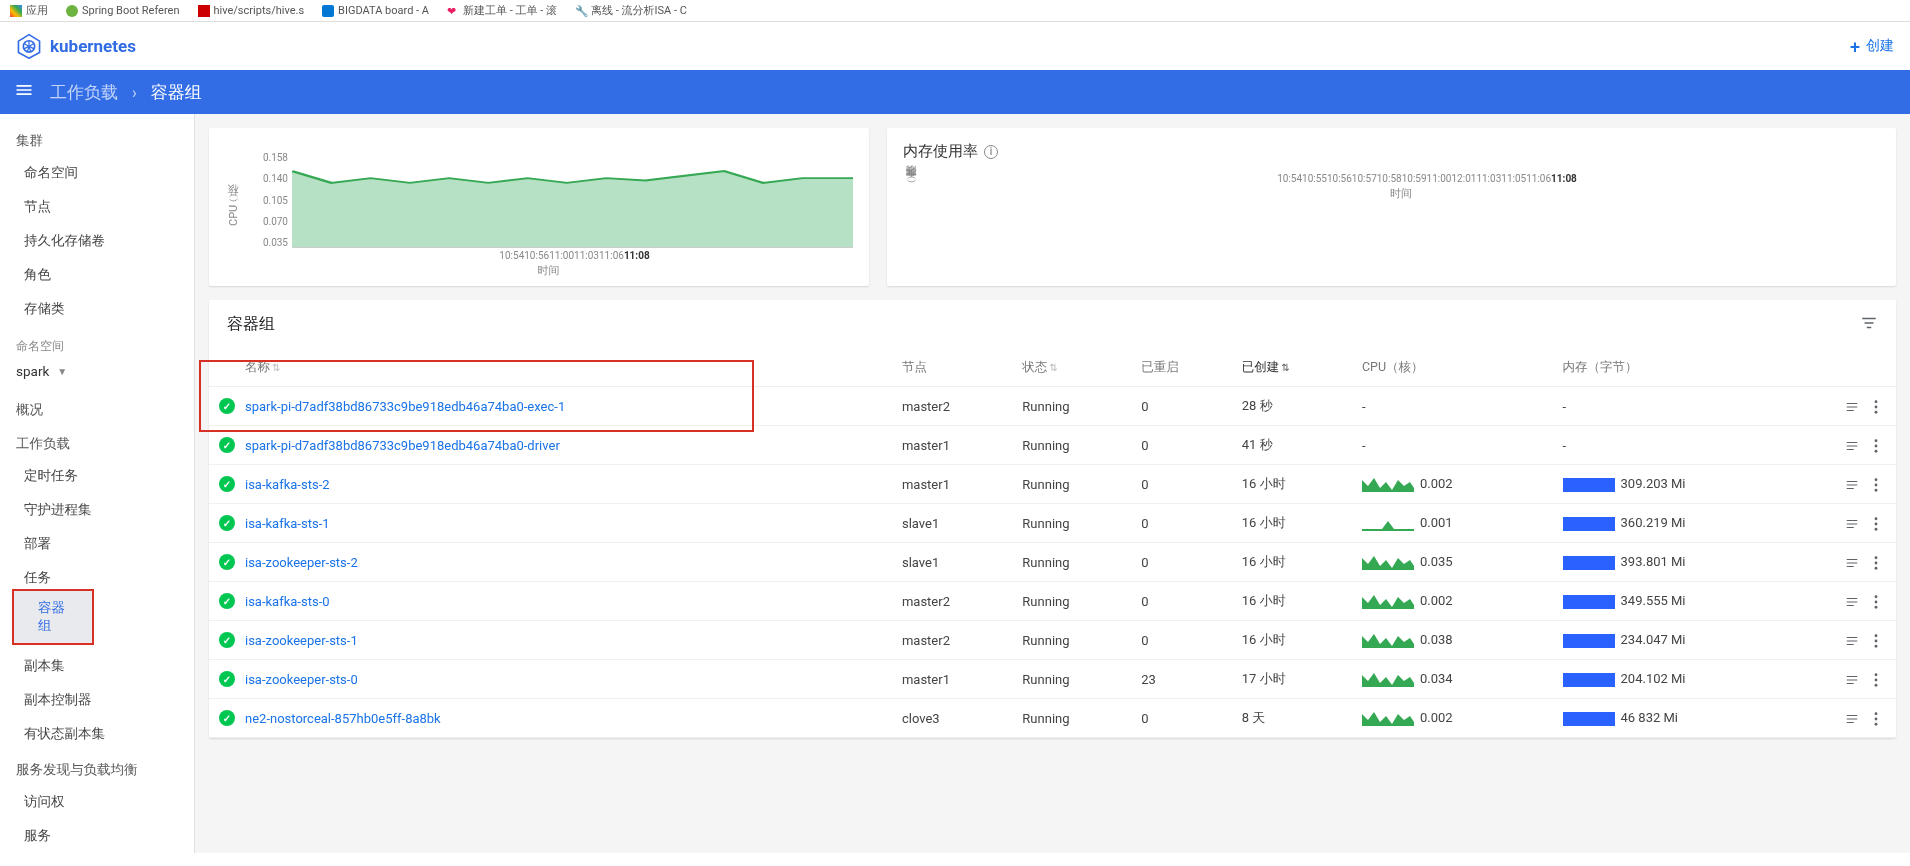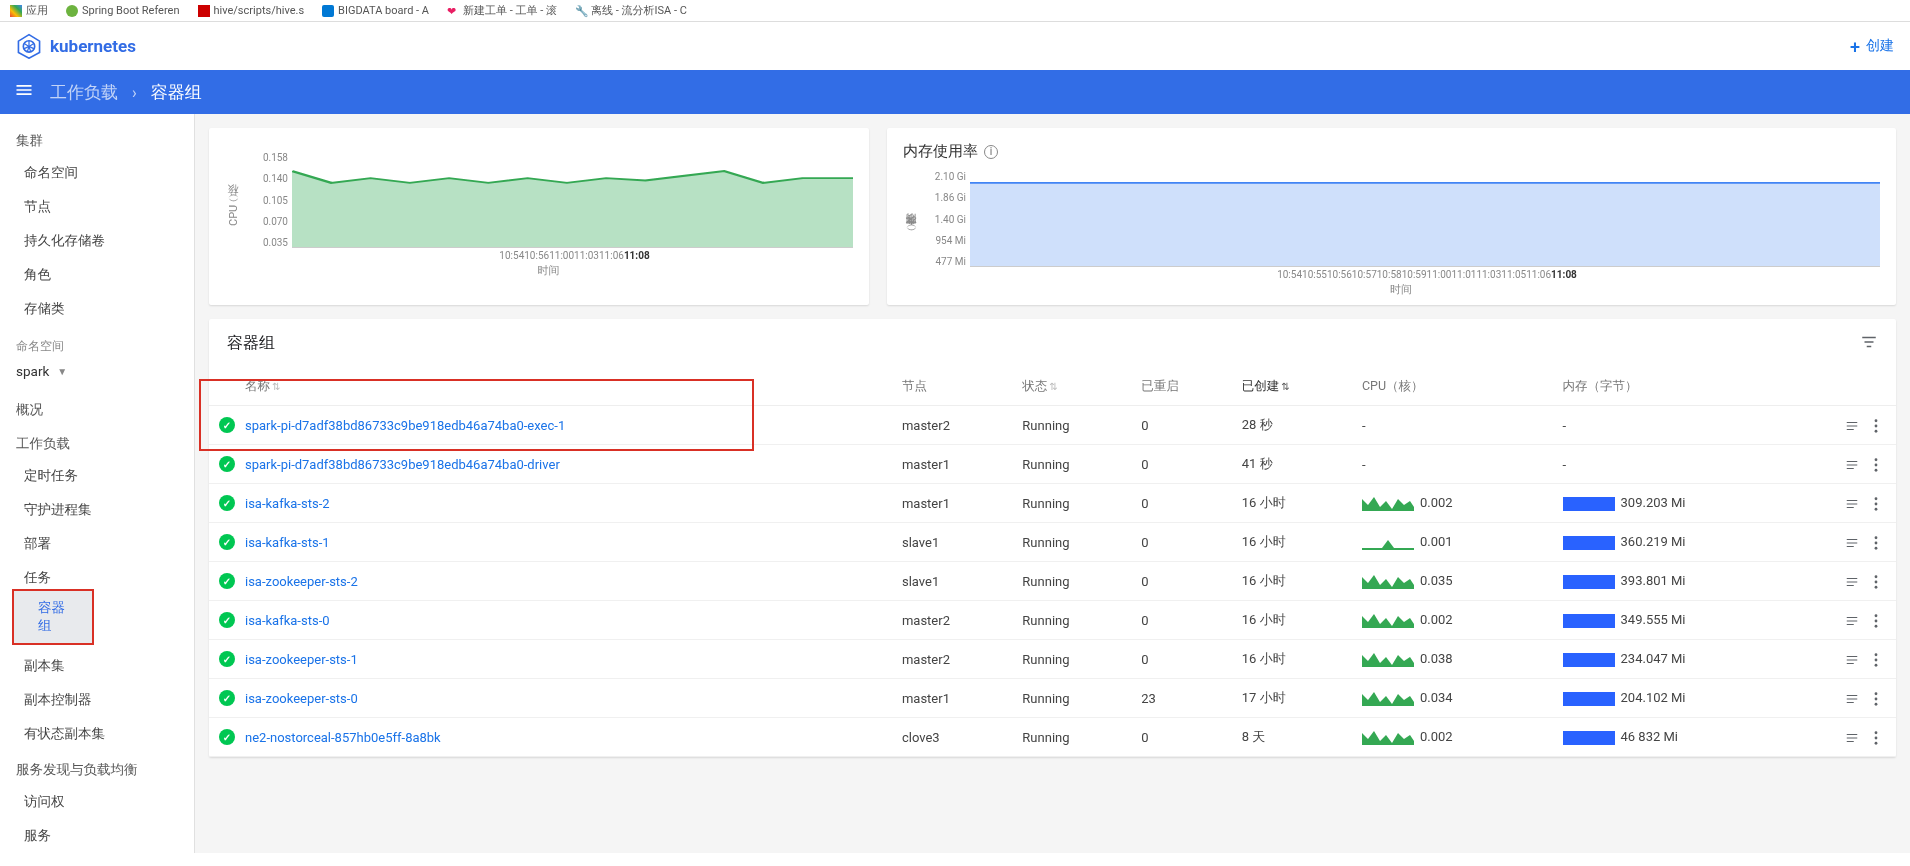--- a/index.html
+++ b/index.html
@@ -219,44 +219,29 @@
       </div>
 
       <div class="card card-mem">
         <h3>
             <span>内存使用率</span> 
             <span class="info-ico">i</span>
           </h3>
         <div class="chart-wrap">
           <div class="ylabel">内存（字节）</div>
           <div class="chart">
-            <div class="chart-body">
-              <div class="ticks-y">
-                <span>2.10 Gi</span>
-                <span>1.86 Gi</span>
-                <span>1.40 Gi</span>
-                <span>954 Mi</span>
-                <span>477 Mi</span>
-              </div>
-              <div class="plot-area">
-                <svg viewBox="0 0 100 40" preserveAspectRatio="none">
-                  <path d="M0,5 L100,5 L100,40 L0,40 Z" fill="#cfe0fb"></path>
-                  <path d="M0,5 L100,5" fill="none" stroke="#4285f4" stroke-width="0.8"></path>
-                </svg>
-              </div>
-            </div>
             <div class="xticks">
               <span>10:54</span>
               <span>10:55</span>
               <span>10:56</span>
               <span>10:57</span>
               <span>10:58</span>
               <span>10:59</span>
               <span>11:00</span>
-              <span>11:01</span>
+              <span>12:01</span>
               <span>11:03</span>
               <span>11:05</span>
               <span>11:06</span>
               <span>11:08</span>
             </div>
             <div class="xlabel">时间</div>
           </div>
         </div>
       </div>
     </div>

